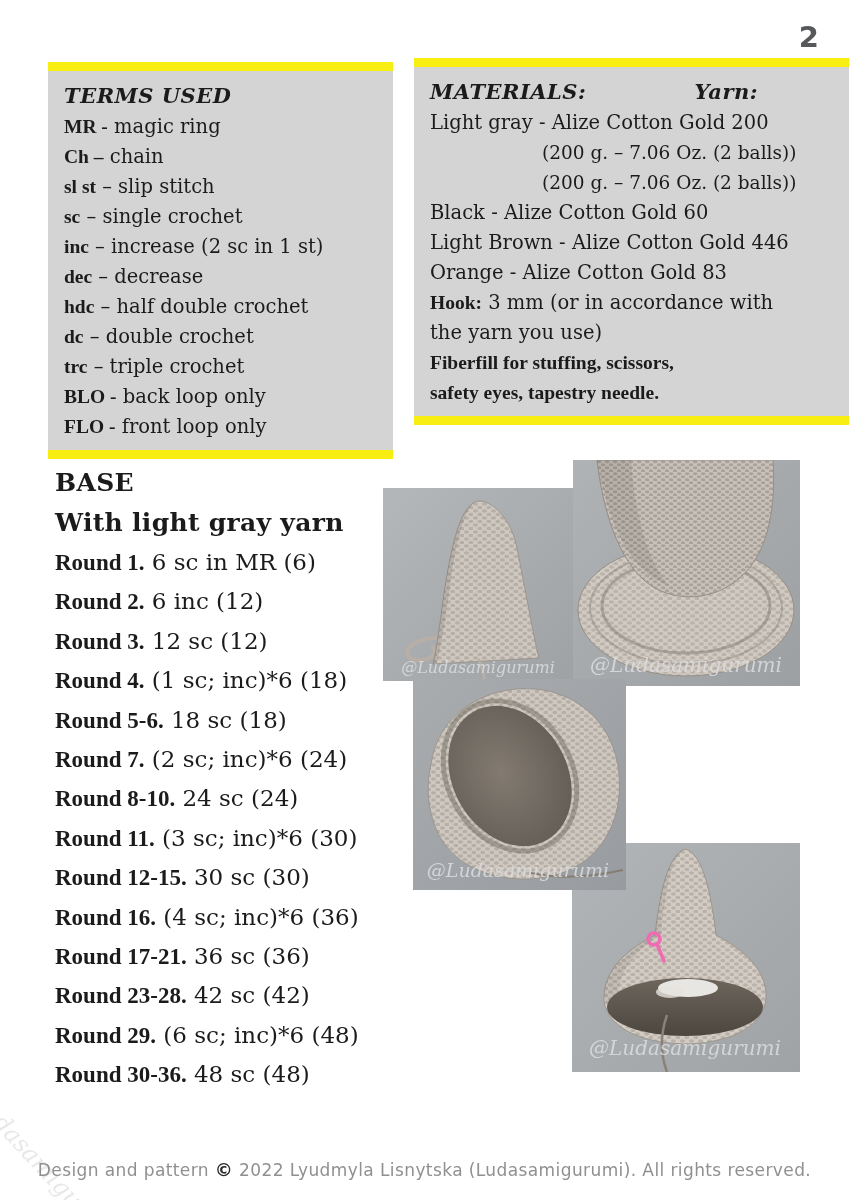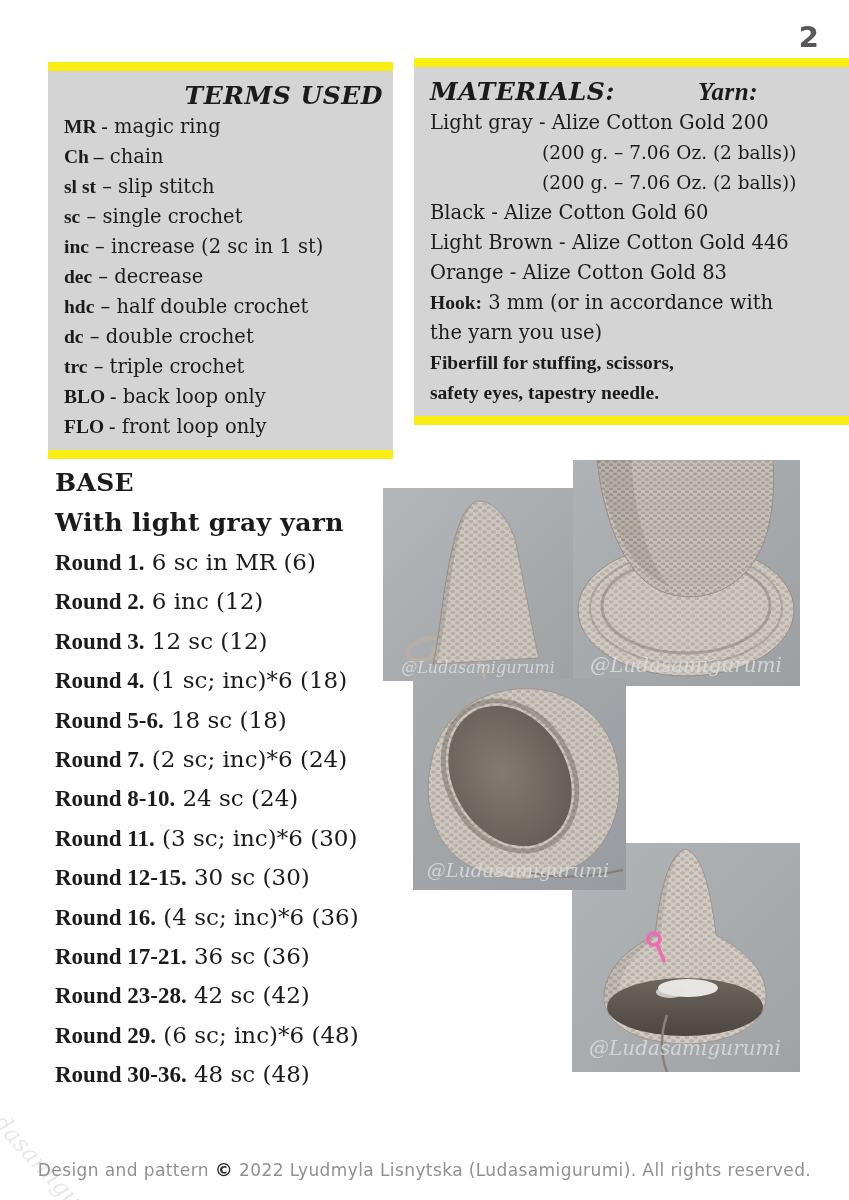--- a/index.html
+++ b/index.html
@@ -12,25 +12,25 @@
     font-family:"DejaVu Sans", sans-serif; font-weight:bold;
     font-size:29px; color:#57585a;
   }
   
   .infobox { position:absolute; }
   .terms-box { left:48px; top:62px; width:345px; }
   .materials-box { left:414px; top:58px; width:452px; }
   .ybar { height:9px; background:#f8ee12; }
   .box-body { background:#d4d4d4; padding:8px 10px 8px 16px; }
   .box-title {
-    font-style:italic; font-weight:bold; font-size:25px;
-    line-height:33px; letter-spacing:0.5px;text-align:right;
+    font-style:italic; font-weight:bold; font-size:21px;
+    line-height:33px; letter-spacing:0.5px;
   }
   .mat-title-row { display:flex; align-items:baseline; }
-  .mat-title-row .yarn { margin-left:auto; margin-right:98px;font-family:Liberation Serif, serif; }
+  .mat-title-row .yarn { margin-left:auto; margin-right:98px; }
   .term-row { font-size:19.5px; line-height:30px; white-space:nowrap; }
   .mat-line  { font-size:19.5px; line-height:30px; white-space:nowrap; }
   .mat-line.indent { padding-left:112px; font-size:18.5px; }
   .b { font-weight:bold;font-family:Liberation Serif, serif; }
   
   .base { position:absolute; left:55px; top:463px; }
   .base-heading, .base-subheading {
     font-size:25px; font-weight:bold; line-height:40px; letter-spacing:0.3px;
   }
   .round { font-size:23px; line-height:39.4px; white-space:nowrap; }

